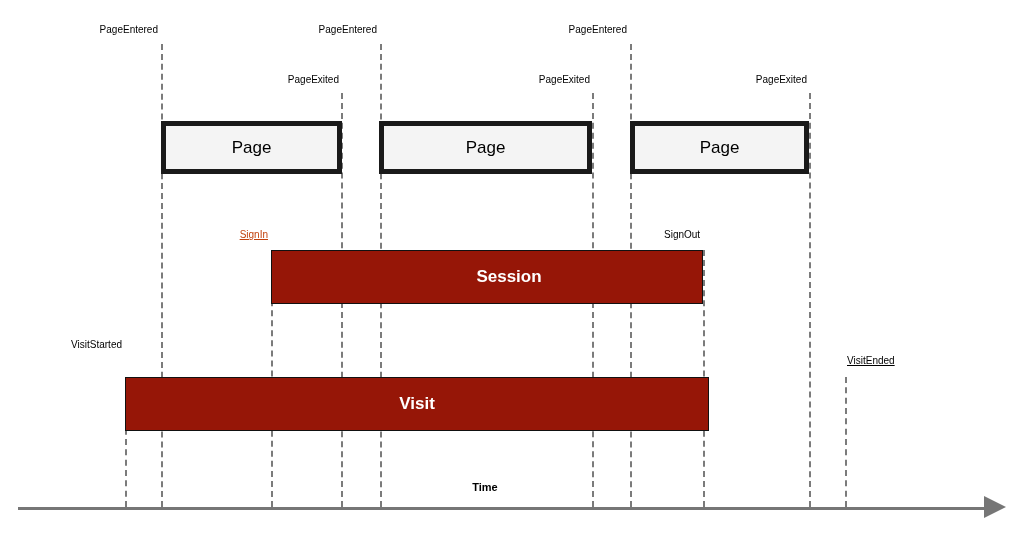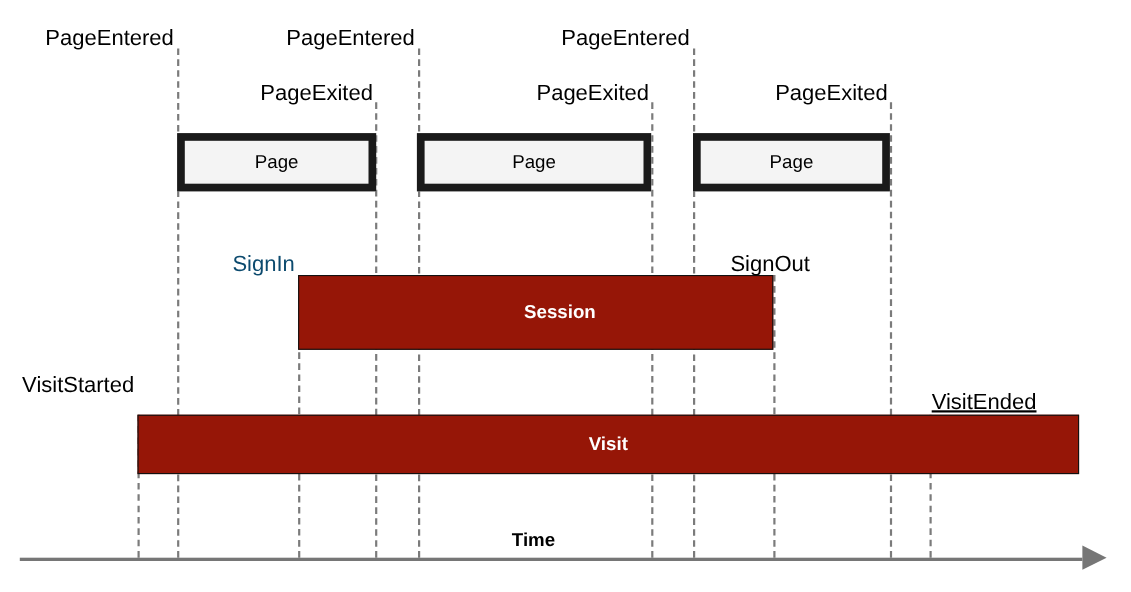--- a/index.html
+++ b/index.html
@@ -20,21 +20,21 @@
   .vline {
     position: absolute;
     width: 0;
     border-left: 2px dashed #7b7b7b;
     z-index: 1;
   }
   .page-box {
     position: absolute;
     box-sizing: border-box;
     background: #f4f4f4;
-    border: 7px solid #404040;
+    border: 5px solid #404040;
     display: flex;
     align-items: center;
     justify-content: center;
     font-size: 17px;
     color: #000000;
     z-index: 2;
   }
   .bar {
     position: absolute;
     box-sizing: border-box;
@@ -43,21 +43,21 @@
     display: flex;
     align-items: center;
     justify-content: center;
     font-size: 17px;
     font-weight: bold;
     color: #ffffff;
     z-index: 3;
   }
   .evt-label {
     position: absolute;
-    font-size: 20px;
+    font-size: 10px;
     color: #000000;
     white-space: nowrap;
     z-index: 4;
   }
   .evt-label.right-anchor {
     transform: translateX(-100%);
   }
   .axis-line {
     position: absolute;
     height: 0;
@@ -68,21 +68,21 @@
     position: absolute;
     width: 0;
     height: 0;
     border-top: 11px solid transparent;
     border-bottom: 11px solid transparent;
     border-left: 22px solid #767676;
     z-index: 1;
   }
   .axis-label {
     position: absolute;
-    font-size: 17px;
+    font-size: 11px;
     font-weight: bold;
     color: #000000;
     white-space: nowrap;
     z-index: 4;
     transform: translateX(-50%);
   }
 </style>
 </head>
 <body>
 
@@ -107,36 +107,36 @@
       </div>
       <div class="page-box" style="left: 379px; top: 121px; width: 213px; height: 53px; background: rgb(244, 244, 244); border-color: rgb(26, 26, 26);">
         <span>Page</span>
       </div>
       <div class="page-box" style="left: 630px; top: 121px; width: 179px; height: 53px; background: rgb(244, 244, 244); border-color: rgb(26, 26, 26);">
         <span>Page</span>
       </div>
     </div>
 
   <div id="bars-layer">
-      <div class="bar" style="left: 271px; top: 250px; width: 432px; height: 68px; background: rgb(150, 22, 7); color: rgb(255, 255, 255); padding-left: 44px;">
+      <div class="bar" style="left: 271px; top: 250px; width: 432px; height: 54px; background: rgb(150, 22, 7); color: rgb(255, 255, 255); padding-left: 44px;">
         <span>Session</span>
       </div>
-      <div class="bar" style="left: 125px; top: 377px; width: 856px; height: 54px; background: rgb(150, 22, 7); color: rgb(255, 255, 255);">
+      <div class="bar" style="left: 125px; top: 377px; width: 584px; height: 54px; background: rgb(150, 22, 7); color: rgb(255, 255, 255);">
         <span>Visit</span>
       </div>
     </div>
 
   <div id="labels-layer">
       <div class="evt-label right-anchor" style="left: 158px; top: 24px; color: rgb(0, 0, 0);">PageEntered</div>
       <div class="evt-label right-anchor" style="left: 377px; top: 24px; color: rgb(0, 0, 0);">PageEntered</div>
       <div class="evt-label right-anchor" style="left: 627px; top: 24px; color: rgb(0, 0, 0);">PageEntered</div>
       <div class="evt-label right-anchor" style="left: 339px; top: 74px; color: rgb(0, 0, 0);">PageExited</div>
       <div class="evt-label right-anchor" style="left: 590px; top: 74px; color: rgb(0, 0, 0);">PageExited</div>
       <div class="evt-label right-anchor" style="left: 807px; top: 74px; color: rgb(0, 0, 0);">PageExited</div>
-      <div class="evt-label right-anchor" style="left: 268px; top: 229px; color: #0c4a6e;">SignIn</div>
+      <div class="evt-label right-anchor" style="left: 268px; top: 229px; color: #c2410c; text-decoration: underline;">SignIn</div>
       <div class="evt-label" style="left: 664px; top: 229px; color: rgb(0, 0, 0);">SignOut</div>
       <div class="evt-label right-anchor" style="left: 122px; top: 339px; color: rgb(0, 0, 0);">VisitStarted</div>
       <div class="evt-label" style="left: 847px; top: 355px; color: rgb(0, 0, 0); text-decoration: underline;">VisitEnded</div>
     </div>
 
   <div class="axis-line" id="axis-line" style="left: 18px; top: 507px; width: 966px; border-top-color: rgb(118, 118, 118);"></div>
   <div class="axis-arrow" id="axis-arrow" style="left: 984px; top: 496px; border-left-color: rgb(118, 118, 118);"></div>
   <div class="axis-label" id="axis-label" style="left: 485px; top: 481px;">Time</div>
 
 </div>

